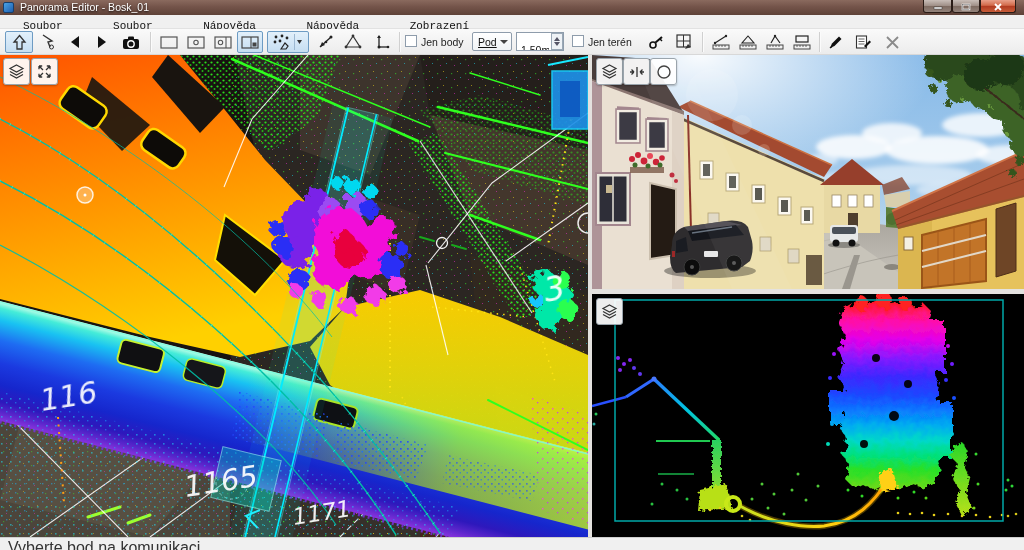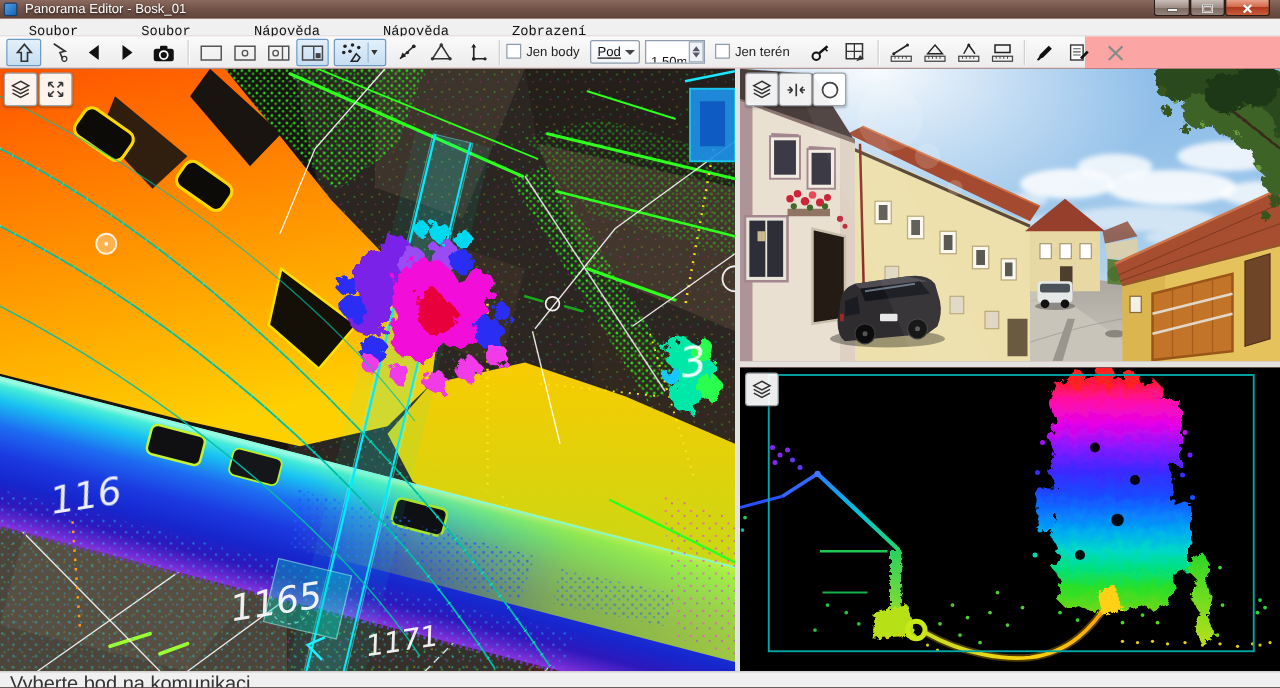--- a/index.html
+++ b/index.html
@@ -22,21 +22,21 @@
   #btn-close{right:8px;width:36px;
     background:linear-gradient(180deg,#e8a08a 0%,#d26a4a 45%,#b03a20 50%,#c85c38 100%);}
   .winbtn svg{display:block;margin:3px auto 0;}
 
   
   #menubar{position:absolute;left:0;top:15px;width:1024px;height:14px;background:#f0f0f0;
     border-bottom:1px solid #e2e2e2;box-sizing:border-box;}
   .menuitem{display:inline-block;padding:0 23px;font-size:11px;line-height:14px;color:#111;cursor:default;font-family:Liberation Mono, monospace;}
 
   
-  #toolbar{position:absolute;left:0;top:29px;width:868px;height:26px;
+  #toolbar{position:absolute;left:0;top:29px;width:1024px;height:26px;
     background:linear-gradient(180deg,#fafafa,#ececec);border-bottom:1px solid #d8d8d8;box-sizing:border-box;}
   .tbtn{position:absolute;top:2px;height:22px;border:1px solid rgba(0,0,0,0);border-radius:2px;
     box-sizing:border-box;display:flex;align-items:center;justify-content:center;}
   .tbtn.active{border-color:#6d9bc3;background:linear-gradient(180deg,#e2f0fb,#c6def2);}
   .tsep{position:absolute;top:3px;width:1px;height:20px;background:#d0d0d0;border-right:1px solid #fbfbfb;}
   .tlabel{position:absolute;top:7px;font-size:10.5px;color:#222;white-space:nowrap;}
   .tcheck{position:absolute;top:6px;width:12px;height:12px;background:#fff;border:1px solid #8e9cab;box-sizing:border-box;}
   .combo{position:absolute;top:3px;height:19px;background:linear-gradient(180deg,#ffffff,#f0f3f6);
     border:1px solid #8e9cab;border-radius:2px;box-sizing:border-box;font-size:10.5px;color:#111;}
   .combo .val{position:absolute;left:5px;top:3px;text-decoration:underline;}

